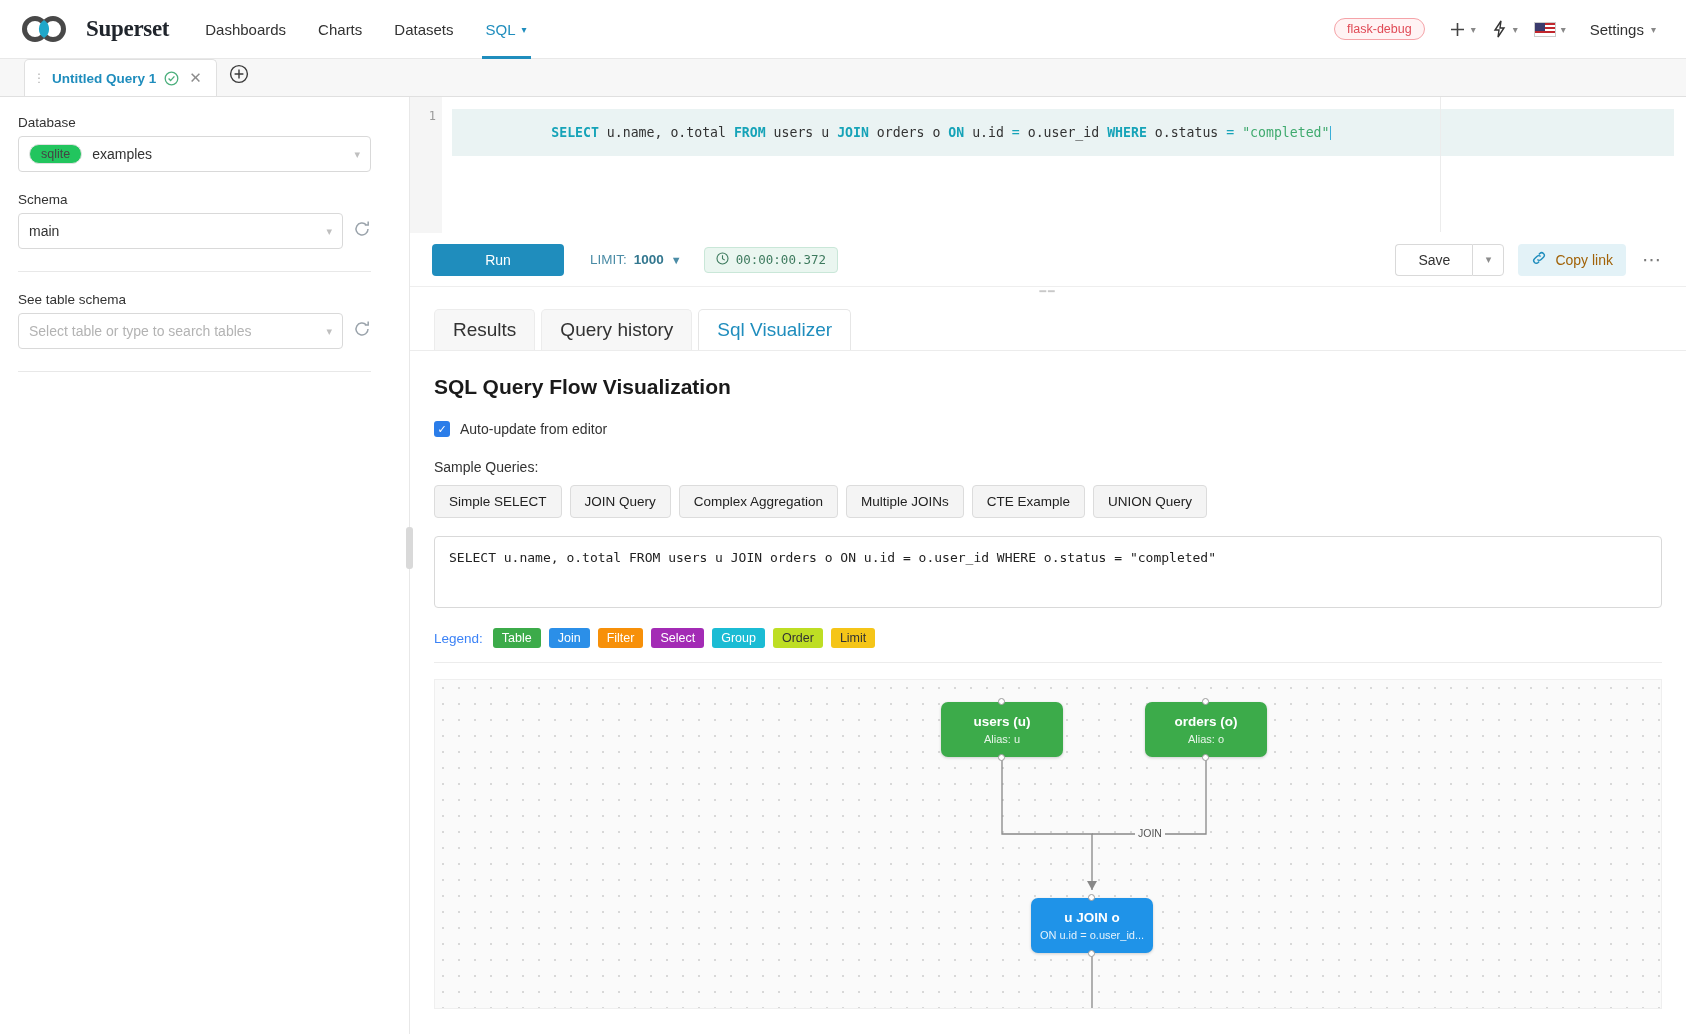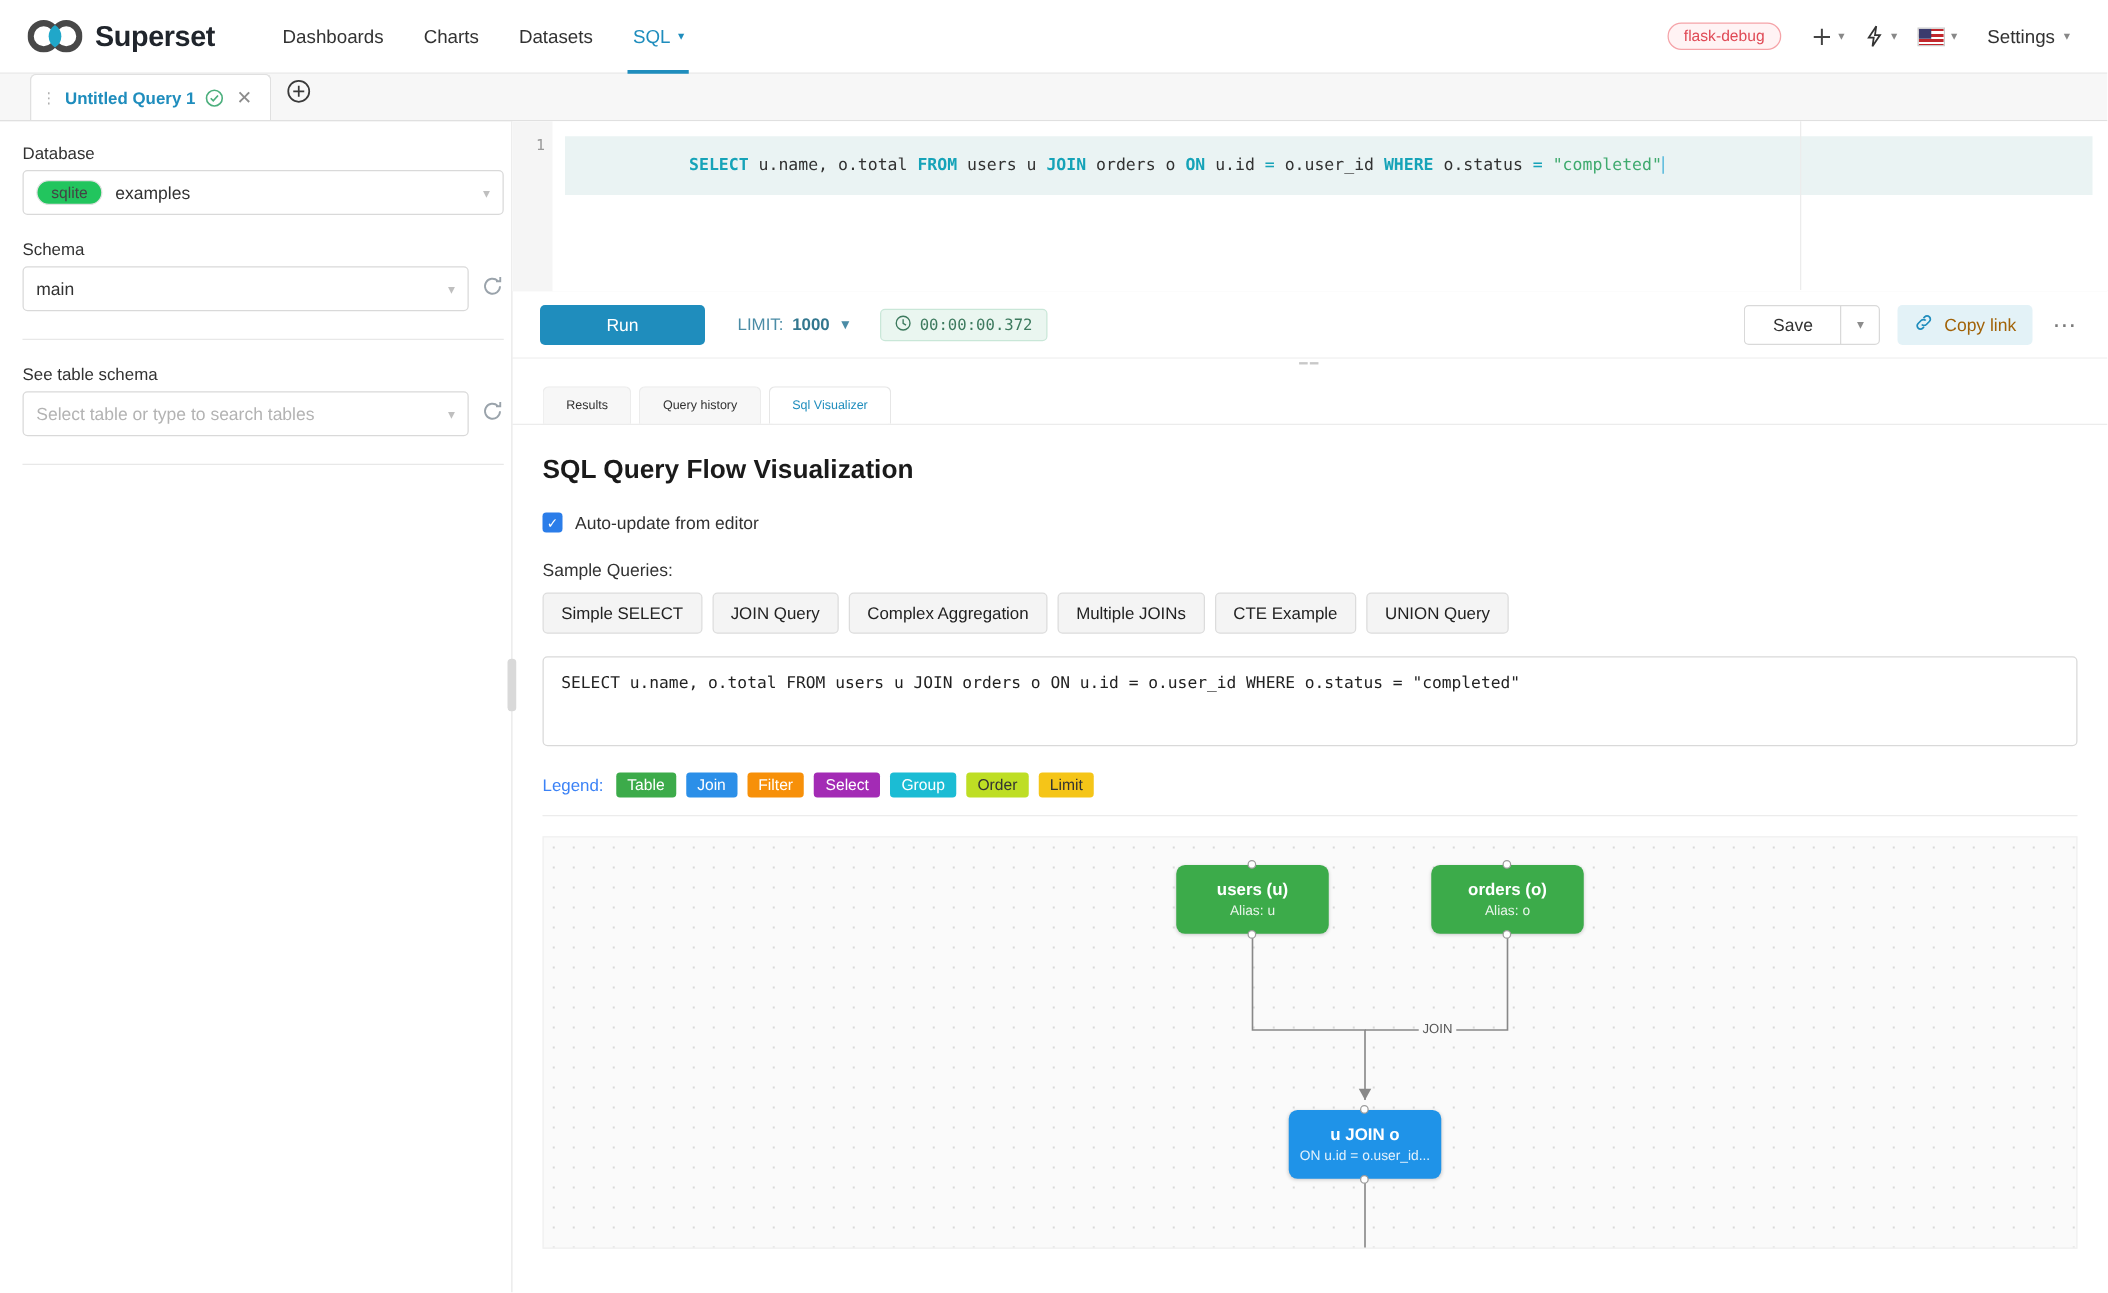--- a/index.html
+++ b/index.html
@@ -10,21 +10,21 @@
     background:#fff; color:#323232;
     overflow:hidden;
   }
 
   
   .navbar {
     height:59px; border-bottom:1px solid #e8e8e8;
     display:flex; align-items:center; padding:0 22px;
     background:#fff; position:relative;
   }
-  .brand { display:flex; align-items:center; gap:10px; margin-right:38px; }
+  .brand { display:flex; align-items:center; gap:20px; margin-right:20px;font-family:Liberation Serif, serif; }
   .brand-logo { width:44px; height:26px; position:relative; }
   .brand-text { font-size:23px; font-weight:bold; color:#20252c; letter-spacing:-0.3px; }
   .nav-links { display:flex; align-items:center; gap:0px; height:59px; }
   .nav-link {
     font-size:15px; color:#323232; padding:16px 16px; height:59px;
     display:flex; align-items:center; cursor:pointer; position:relative;
   }
   .nav-link.active { color:#1f8dbd; }
   .nav-link.active:after {
     content:""; position:absolute; left:12px; right:12px; bottom:0;
@@ -60,21 +60,21 @@
   .qtab-drag { color:#b0b0b0; font-size:12px; letter-spacing:-1px; line-height:8px; }
   .qtab-label { color:#1f8dbd; font-weight:bold; font-size:13.5px; }
   .qtab-check { width:15px; height:15px; }
   .qtab-close { color:#8c8c8c; font-size:15px; margin-left:2px; }
   .addtab { margin-left:12px; margin-bottom:8px; cursor:pointer; }
 
   
   .workspace { display:flex; height:calc(1034px - 59px - 38px); }
 
   
-  .leftpanel { width:410px; padding:18px 6px 0 18px; border-right:1px solid #e8e8e8; position:relative; }
+  .leftpanel { width:410px; padding:18px 38px 0 18px; border-right:1px solid #e8e8e8; position:relative; }
   .field-label { font-size:13.5px; color:#323232; margin-bottom:8px; }
   .select-box {
     height:36px; border:1px solid #d9d9d9; border-radius:4px; background:#fff;
     display:flex; align-items:center; padding:0 10px; font-size:14px; color:#323232;
     position:relative; cursor:pointer;
   }
   .select-box .caret { margin-left:auto; color:#bfbfbf; font-size:11px; }
   .db-pill {
     background:#22c55e; border:1px solid #e2e2e2; border-radius:12px;
     font-size:12.5px; padding:2px 11px; margin-right:10px; color:#444;
@@ -152,21 +152,21 @@
     display:flex; align-items:center; gap:8px; height:32px; padding:0 13px;
     background:#e3f2f7; color:#a16207; border-radius:4px; font-size:14px; cursor:pointer;
   }
   .dots { color:#7a7a7a; font-size:19px; letter-spacing:1px; cursor:pointer; padding:0 2px;}
 
   .resize-dots { text-align:center; color:#c8c8c8; font-size:11px; letter-spacing:2px; line-height:8px; height:14px; background:#fff;}
 
   
   .res-tabs { display:flex; gap:6px; padding:8px 0 0 24px; background:#fff; }
   .res-tab {
-    padding:9px 18px; font-size:10px; border-radius:5px 5px 0 0;
+    padding:9px 18px; font-size:19px; border-radius:5px 5px 0 0;
     background:#f7f7f7; border:1px solid #ececec; border-bottom:none;
     color:#323232; cursor:pointer;
   }
   .res-tab.active { background:#fff; color:#1f8dbd; border-color:#e6e6e6; }
   .res-divider { height:1px; background:#ececec; }
 
   
   .viz { flex:1; overflow:hidden; padding:24px 0 0 24px; background:#fff; }
   .viz-inner { padding-right:24px; }
   .viz-title { font-size:21px; font-weight:bold; color:#1a1a1a; margin:0 0 22px 0; }

